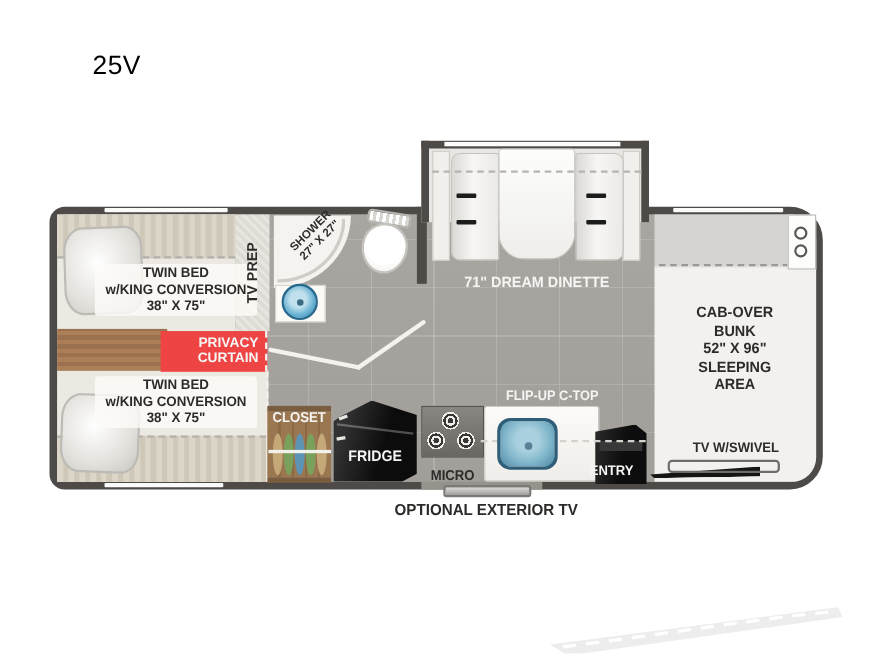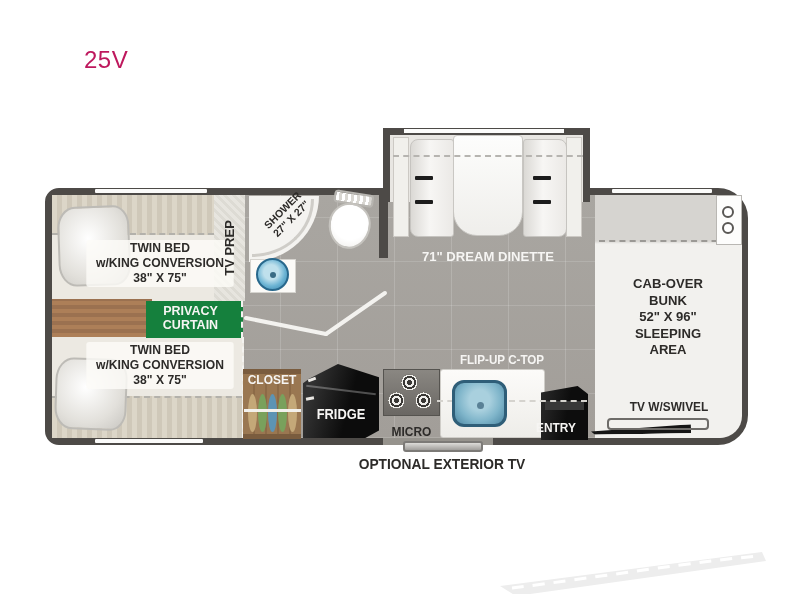--- a/index.html
+++ b/index.html
@@ -4,21 +4,21 @@
 <style>
   * { margin:0; padding:0; box-sizing:border-box; }
   html,body { background:#ffffff; font-family:"Liberation Sans", sans-serif; }
   .stage { position:relative; width:800px; height:600px; background:#fff; overflow:hidden; }
   .abs { position:absolute; }
   .lbl { font-weight:bold; color:#2d2b29; text-align:center; line-height:1.18; }
   .pre { white-space:pre-line; }
   .white { color:#f6f5f3; }
 
   
-  .model-title { left:84px; top:46px; font-size:24px; color:#be185d; letter-spacing:0.5px; }
+  .model-title { left:84px; top:46px; font-size:24px; color:#000000; letter-spacing:0.5px; }
 
   
   .main-body { left:45px; top:188px; width:703px; height:257px;
     border:7px solid #4d4a47; border-radius:14px 30px 30px 14px;
     background:
       repeating-linear-gradient(90deg, rgba(255,255,255,.16) 0 1px, transparent 1px 57px),
       repeating-linear-gradient(0deg, rgba(255,255,255,.14) 0 1px, transparent 1px 44px),
       linear-gradient(#a9a6a1,#a29e99);
     z-index:1; }
   .window-strip { height:4px; background:#fbfbfa; z-index:2; border-radius:1px; }
@@ -48,22 +48,22 @@
   .bed-label-top { left:84px; top:240px; width:152px; }
   .bed-label-bottom { left:84px; top:342px; width:152px; }
   .nightstand { left:52px; top:299px; width:100px; height:38px; z-index:3;
     background:repeating-linear-gradient(0deg,#ad7f58 0 4px,#9b7150 4px 8px); }
   .tvprep-cabinet { left:214px; top:195px; width:31px; height:106px; z-index:2;
     background:repeating-linear-gradient(45deg,#e7e5df 0 3px,#dddbd4 3px 6px); }
   .tvprep-label { left:205px; top:202px; width:50px; height:92px; z-index:4;
     display:flex; align-items:center; justify-content:center;
     font-size:13px; transform:rotate(-90deg); transform-origin:50% 50%;
     width:92px; height:50px; left:184px; top:223px; }
-  .privacy-curtain { left:146px; top:301px; width:97px; height:37px; background:#15803d;
-    border-right:2px dashed #f4f3f1; z-index:3; text-align:center; padding:4px 6px 0 0;
+  .privacy-curtain { left:146px; top:301px; width:97px; height:37px; background:#ef4444;
+    border-right:2px dashed #f4f3f1; z-index:3; text-align:right; padding:4px 6px 0 0;
     font-size:12.5px; line-height:13.5px; }
 
   
   .bath-wall { left:379px; top:188px; width:9px; height:70px; background:#4d4a47; z-index:2; }
   .shower { left:249px; top:196px; width:70px; height:66px; background:#f4f3f0;
     border-bottom-right-radius:100% 100%; z-index:2; }
   .shower::before { content:""; position:absolute; left:3px; top:3px; right:5px; bottom:5px;
     border-bottom-right-radius:100% 100%;
     border-right:3px solid #cfcdc8; border-bottom:3px solid #cfcdc8; }
   .shower-label { left:244px; top:203px; width:86px; font-size:10.5px; line-height:11.5px;

